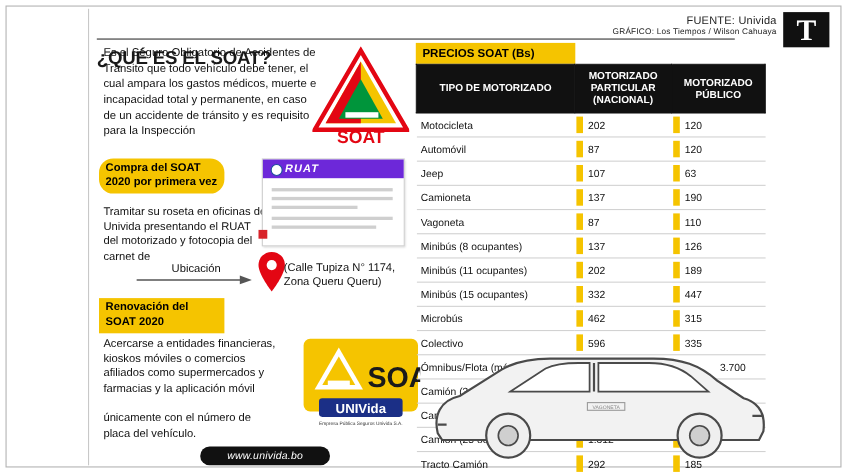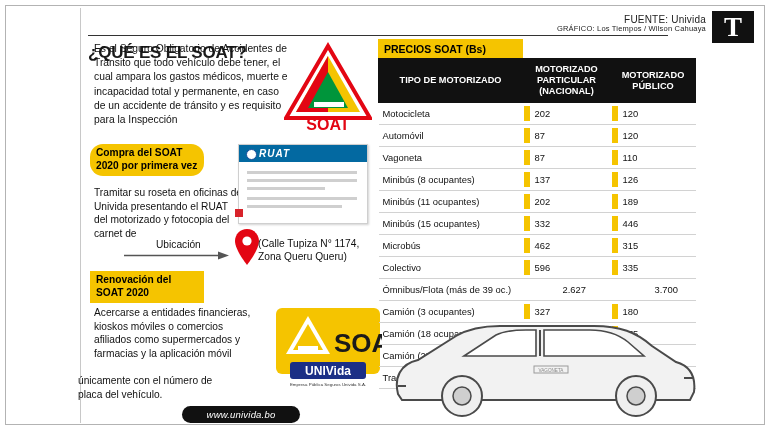--- a/index.html
+++ b/index.html
@@ -59,28 +59,28 @@
     font-size:10.2px;font-weight:bold;line-height:12.5px;
     padding:3px 6px 4px 6px;box-sizing:border-box;
   }
   .banner-1{left:84px;top:138px;width:114px;border-radius:13px;}
   .banner-2{left:84px;top:265px;width:114px;}
   .p-block{
     position:absolute;font-size:10.2px;line-height:13.6px;color:#111;
   }
   .p1{left:88px;top:180px;width:148px;}
   .p2{left:88px;top:300px;width:168px;}
-  .p3{left:72px;top:368px;width:160px;}
+  .p3{left:88px;top:368px;width:160px;}
   
   .ruat-card{
     position:absolute;left:232px;top:138px;width:128px;height:78px;
     background:#fff;border:1px solid #cfcfcf;box-shadow:1px 1px 2px rgba(0,0,0,.18);
   }
   .ruat-head{
-    position:absolute;left:0;top:0;width:100%;height:17px;background:#0369a1;
+    position:absolute;left:0;top:0;width:100%;height:17px;background:#6d28d9;
     color:#fff;font-size:10px;font-weight:bold;font-style:italic;
     display:flex;align-items:center;padding-left:20px;box-sizing:border-box;letter-spacing:1px;
   }
   .ruat-dot{
     position:absolute;left:7px;top:4px;width:9px;height:9px;border-radius:50%;
     background:#fff;border:1px solid #1b4f9c;
   }
   .ruat-line{position:absolute;height:3px;background:#cfcfcf;}
   .ruat-red{
     position:absolute;left:-4px;bottom:6px;width:8px;height:8px;background:#d8232a;
@@ -236,38 +236,48 @@
             <td class="name">Motocicleta</td>
             <td class="num"><span class="bar"></span><span>202</span></td>
             <td class="num"><span class="bar"></span><span>120</span></td>
           </tr>
           <tr>
             <td class="name">Automóvil</td>
             <td class="num"><span class="bar"></span><span>87</span></td>
             <td class="num"><span class="bar"></span><span>120</span></td>
           </tr>
           <tr>
+            <td class="name">Jeep</td>
+            <td class="num"><span class="bar"></span><span>107</span></td>
+            <td class="num"><span class="bar"></span><span>63</span></td>
+          </tr>
+          <tr>
+            <td class="name">Camioneta</td>
+            <td class="num"><span class="bar"></span><span>137</span></td>
+            <td class="num"><span class="bar"></span><span>190</span></td>
+          </tr>
+          <tr>
             <td class="name">Vagoneta</td>
             <td class="num"><span class="bar"></span><span>87</span></td>
             <td class="num"><span class="bar"></span><span>110</span></td>
           </tr>
           <tr>
             <td class="name">Minibús (8 ocupantes)</td>
             <td class="num"><span class="bar"></span><span>137</span></td>
             <td class="num"><span class="bar"></span><span>126</span></td>
           </tr>
           <tr>
             <td class="name">Minibús (11 ocupantes)</td>
             <td class="num"><span class="bar"></span><span>202</span></td>
             <td class="num"><span class="bar"></span><span>189</span></td>
           </tr>
           <tr>
             <td class="name">Minibús (15 ocupantes)</td>
             <td class="num"><span class="bar"></span><span>332</span></td>
-            <td class="num"><span class="bar"></span><span>446</span></td>
+            <td class="num"><span class="bar"></span><span>447</span></td>
           </tr>
           <tr>
             <td class="name">Microbús</td>
             <td class="num"><span class="bar"></span><span>462</span></td>
             <td class="num"><span class="bar"></span><span>315</span></td>
           </tr>
           <tr>
             <td class="name">Colectivo</td>
             <td class="num"><span class="bar"></span><span>596</span></td>
             <td class="num"><span class="bar"></span><span>335</span></td>

